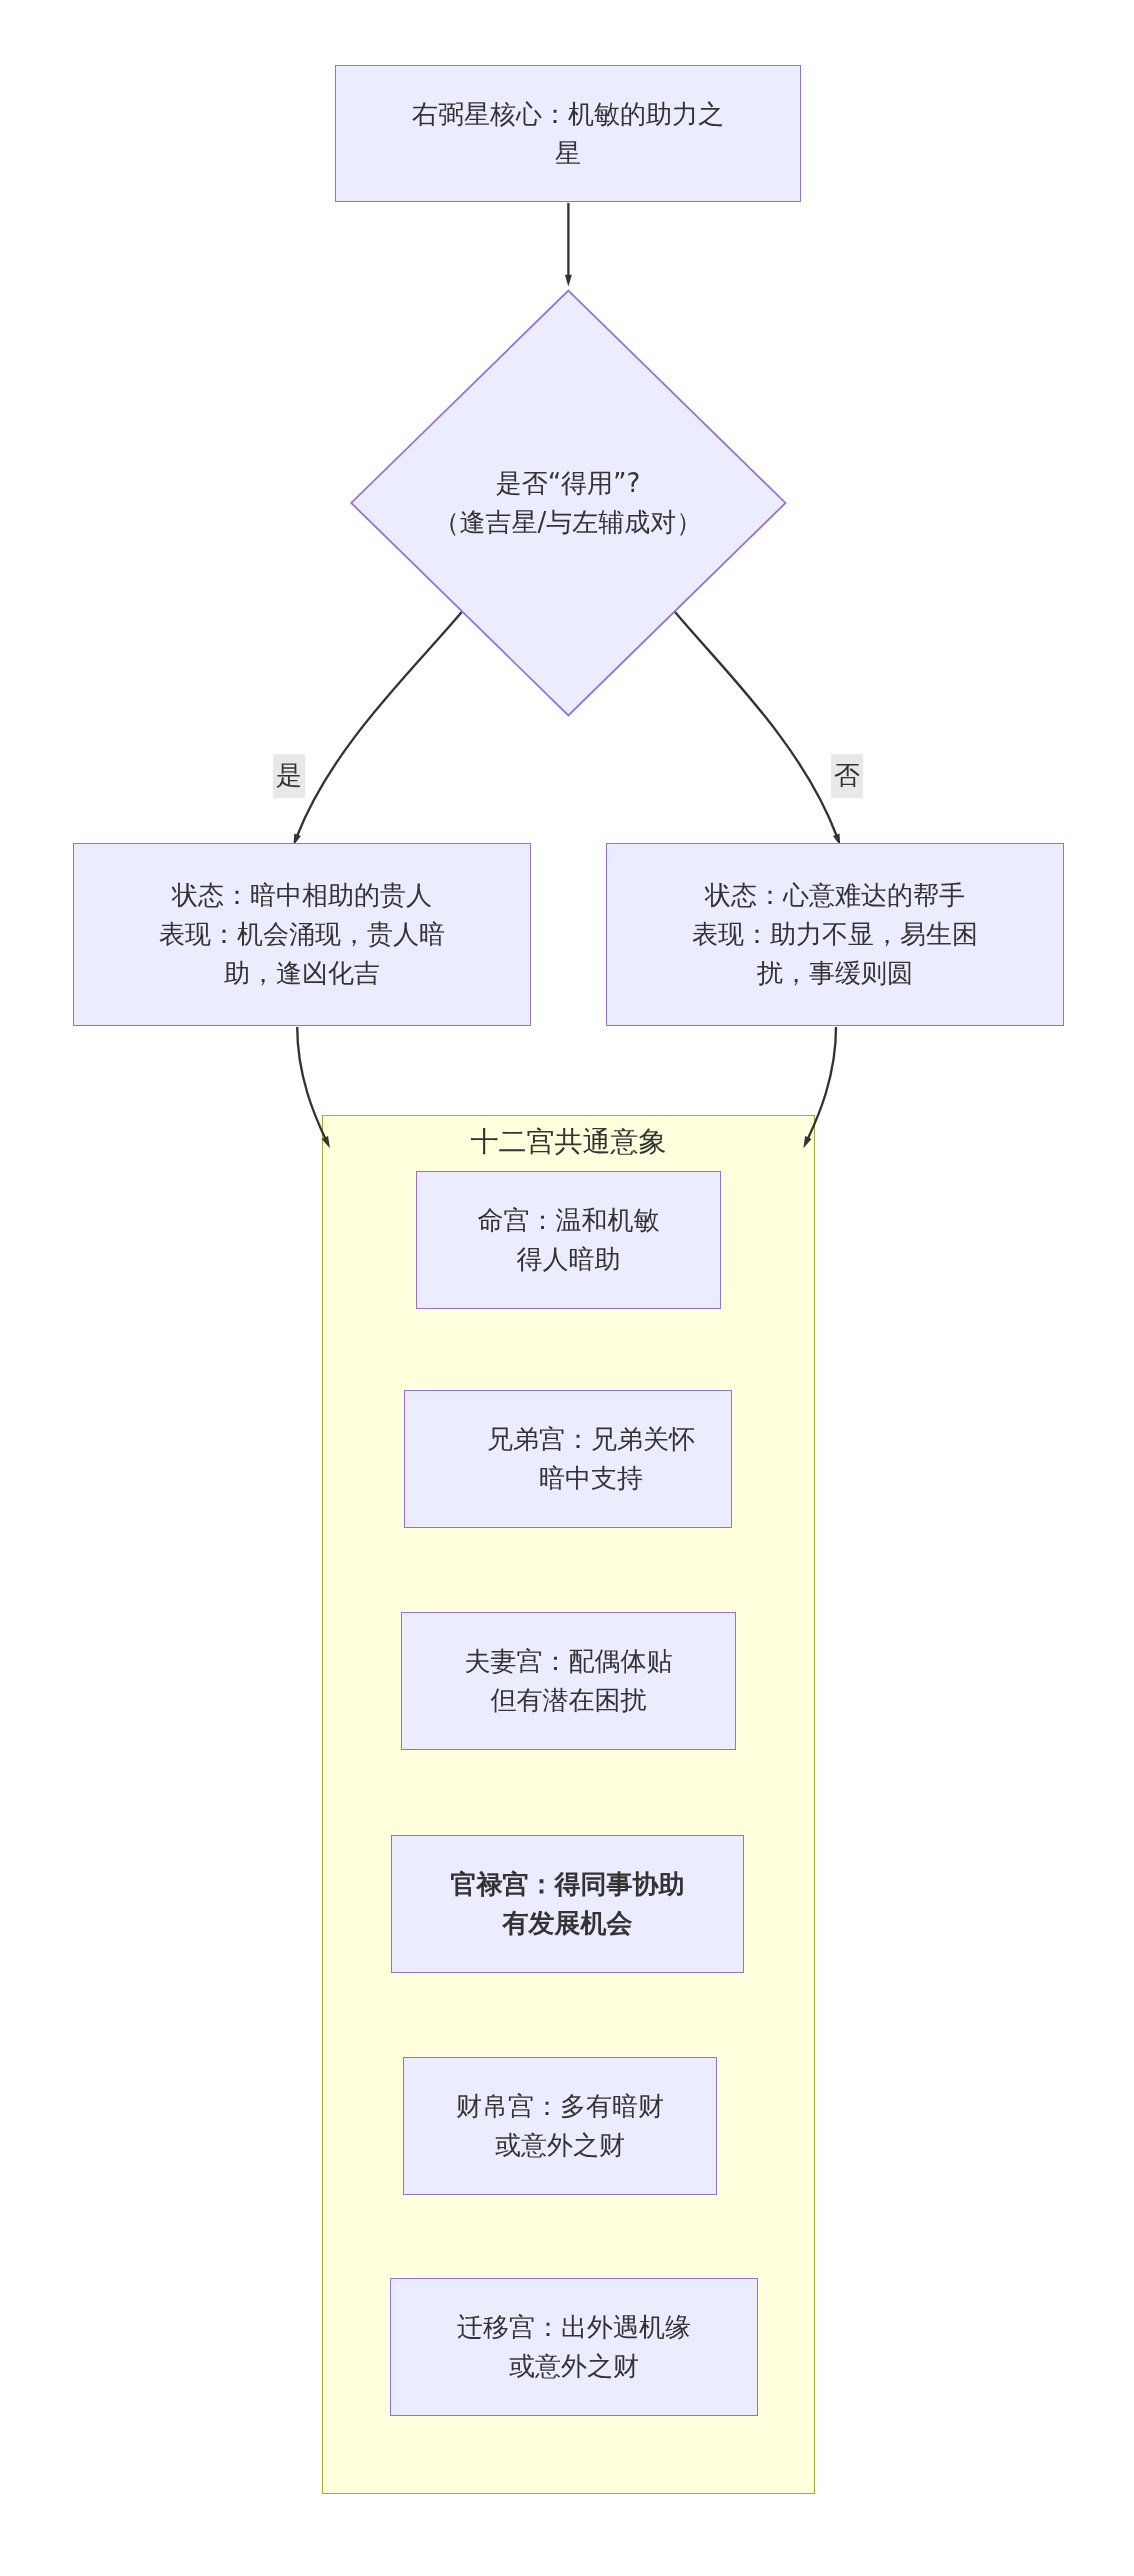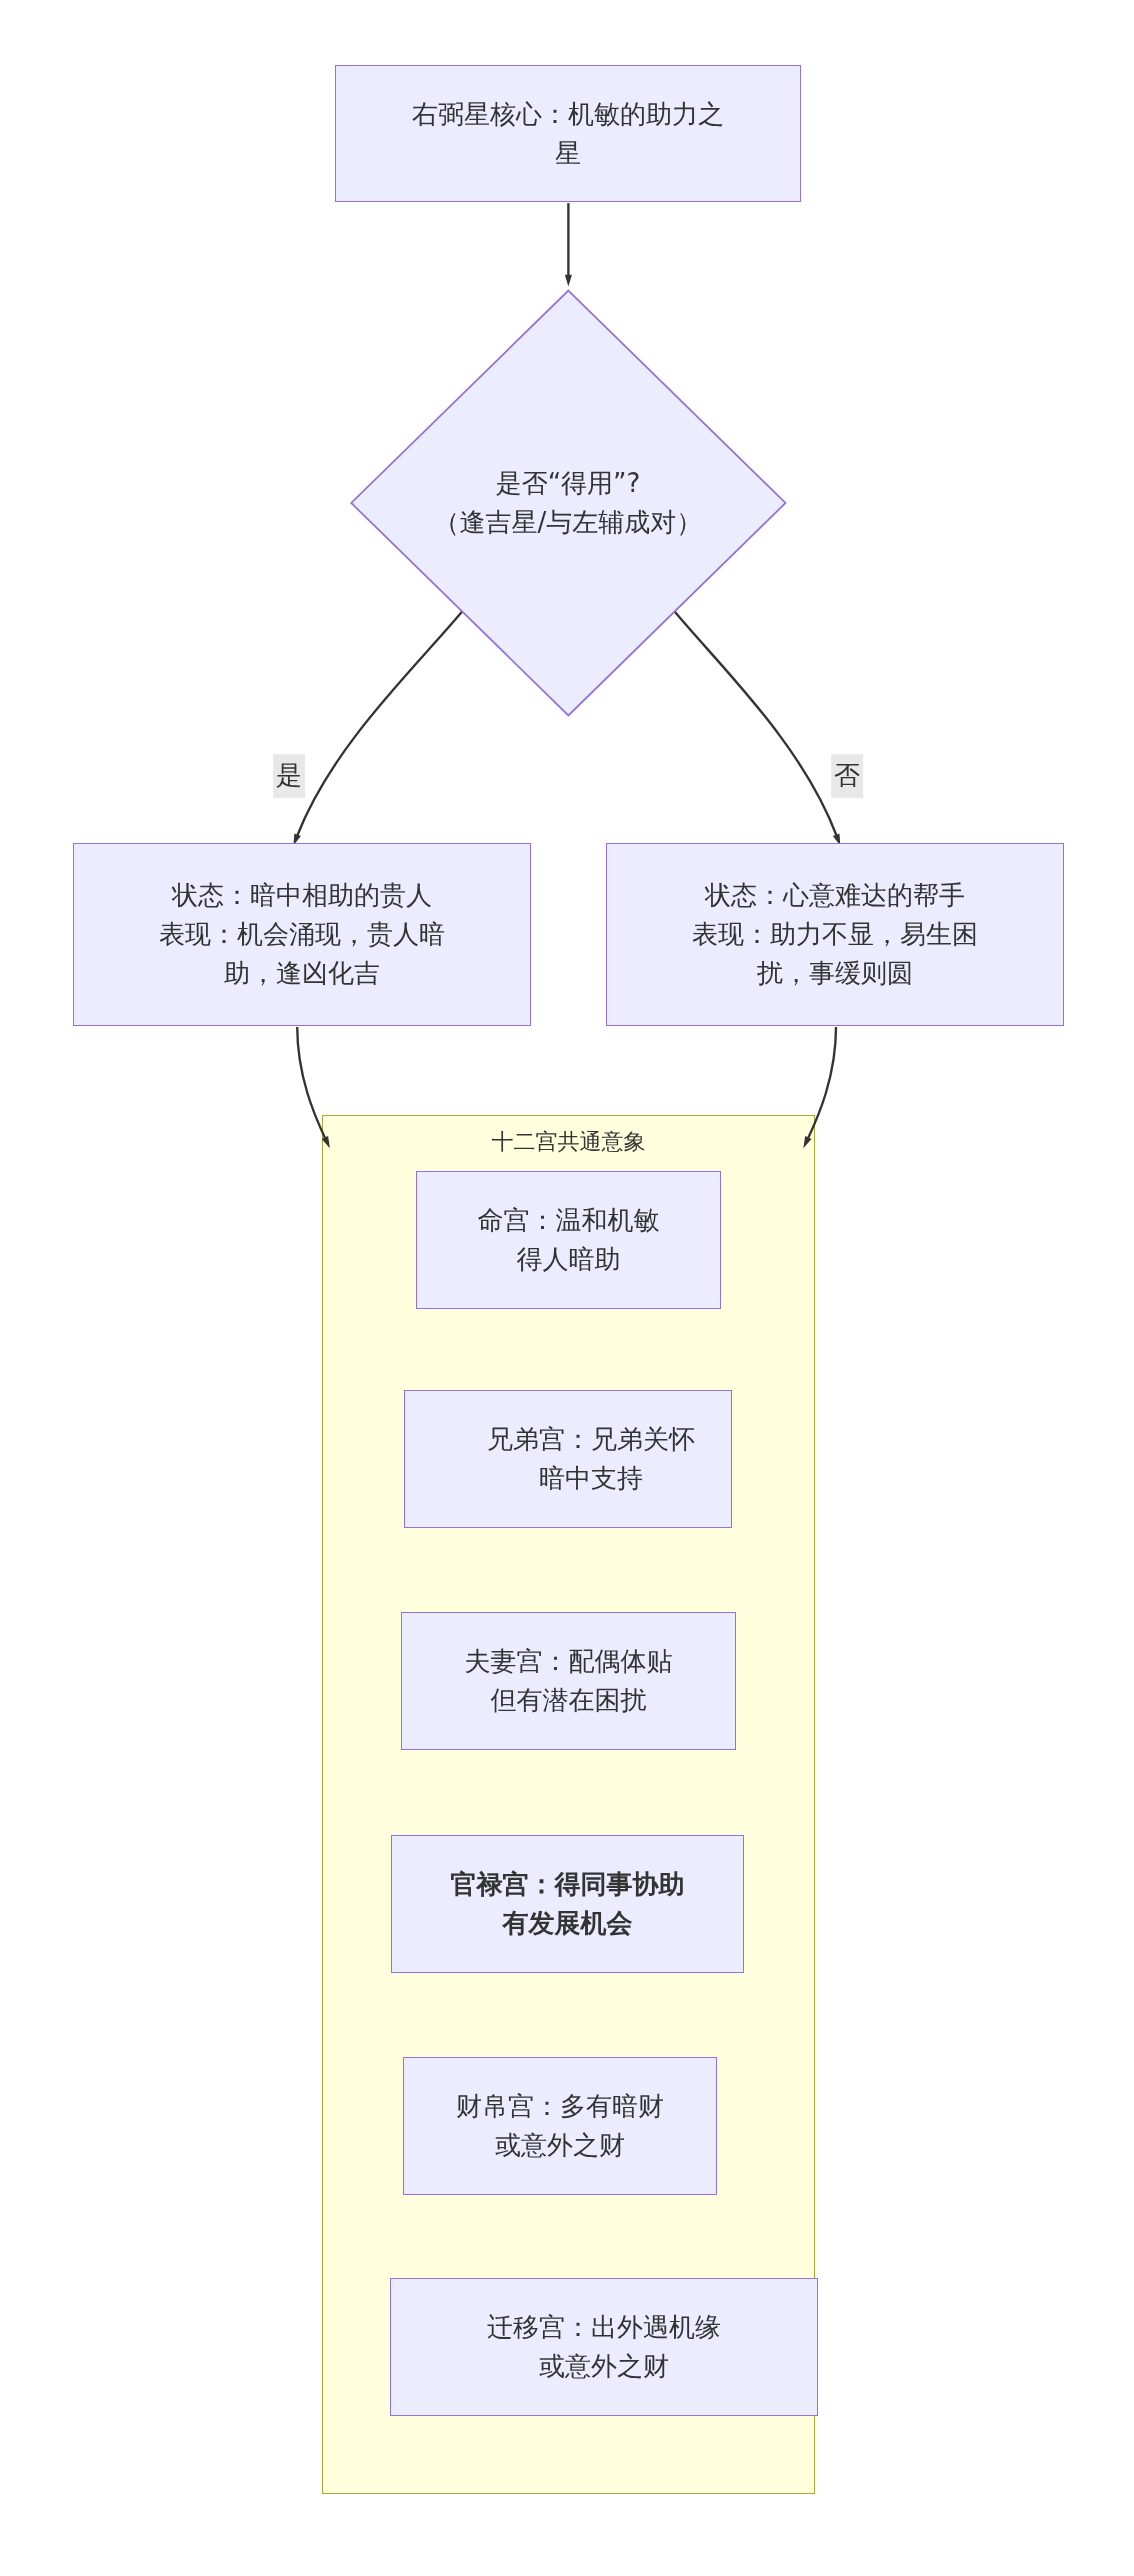--- a/index.html
+++ b/index.html
@@ -73,21 +73,21 @@
     text-align: center;
     font-size: 26px;
     line-height: 39px;
     color: var(--text-color);
     z-index: 3;
   }
   .cluster-title {
     position: absolute;
     width: 493px;
     text-align: center;
-    font-size: 22px;
+    font-size: 28px;
     line-height: 39px;
     color: var(--text-color);
     z-index: 3;
   }
   .edge-label {
     position: absolute;
     transform: translate(-50%, -50%);
     background: var(--edge-label-bg);
     padding: 2.3px 2.9px;
     font-size: 26px;
@@ -164,19 +164,19 @@
   <div class="node" style="left:391px; top:1835px; width:353px; height:138px;font-weight:bold;">
     <div class="line">官禄宫：得同事协助</div>
     <div class="line">有发展机会</div>
   </div>
 
   <div class="node" style="left:403px; top:2057px; width:314px; height:138px;">
     <div class="line">财帛宫：多有暗财</div>
     <div class="line">或意外之财</div>
   </div>
 
-  <div class="node" style="left:390px; top:2278px; width:428px; height:138px;">
+  <div class="node" style="left:390px; top:2278px; width:368px; height:138px;">
     <div class="line">迁移宫：出外遇机缘</div>
     <div class="line">或意外之财</div>
   </div>
 
 </div>
 
 
 </body></html>

